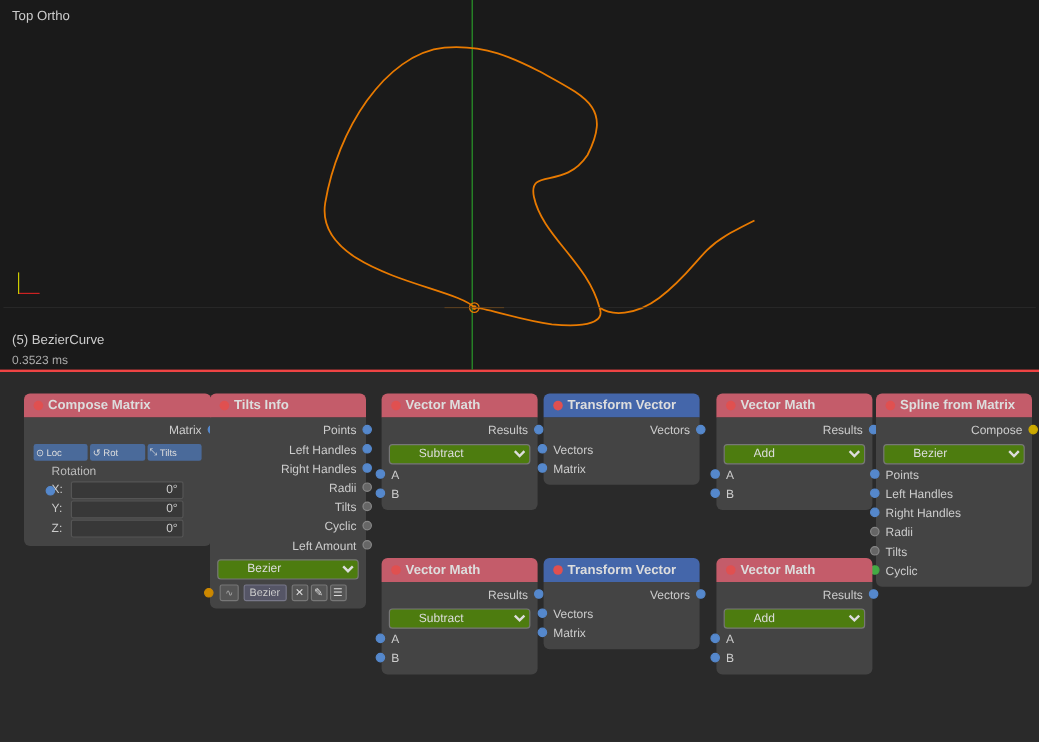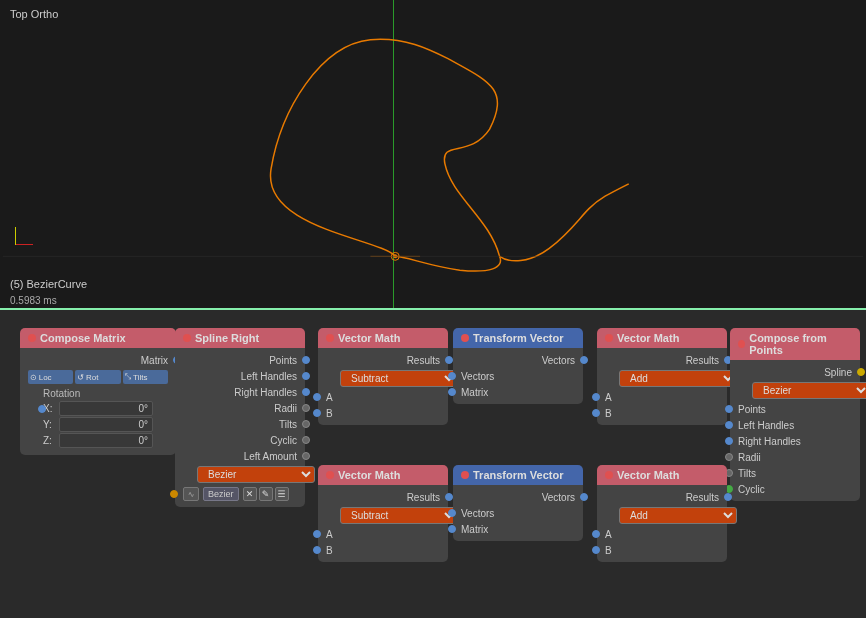--- a/index.html
+++ b/index.html
@@ -12,21 +12,21 @@
       color: #ddd;
       overflow: hidden;
     }
 
     
     #viewport {
       width: 866px;
       height: 310px;
       background: #1a1a1a;
       position: relative;
-      border-bottom: 2px solid #86efac;
+      border-bottom: 2px solid #ef4444;
     }
 
     .viewport-label {
       position: absolute;
       top: 8px;
       left: 10px;
       color: #ccc;
       font-size: 11px;
     }
 
@@ -115,21 +115,20 @@
     }
 
     .node-body {
       background: #444;
       border-radius: 0 0 5px 5px;
       padding: 4px 0;
     }
 
     .node-row {
       display: flex;
-      align-items: center;
       padding: 2px 8px;
       font-size: 10px;
       color: #ccc;
       position: relative;
       min-height: 16px;
     }
 
     .node-row.output {
       justify-content: flex-end;
     }
@@ -153,27 +152,27 @@
       background: #3a3a3a;
     }
 
     .socket.blue { border-color: #5588cc; background: #5588cc; }
     .socket.yellow { border-color: #ccaa00; background: #ccaa00; }
     .socket.gray { border-color: #888; background: #666; }
     .socket.orange { border-color: #cc8800; background: #cc8800; }
     .socket.green { border-color: #44aa44; background: #44aa44; }
 
     .node-select {
-      background: #c2410c;
+      background: #4d7c0f;
       border: 1px solid #777;
       border-radius: 3px;
       color: #ddd;
       font-size: 10px;
-      padding: 1px 6px;
-      margin: 2px 22px;
+      padding: 1px 20px;
+      margin: 2px 6px;
       width: calc(100% - 12px);
     }
 
     
     .header-pink { background: #c45c6a; }
     .header-blue { background: #4466aa; }
 
     
     .bezier-row {
       display: flex;
@@ -298,21 +297,21 @@
 
     <circle cx="395" cy="258" r="4" fill="none" stroke="#e87a00" stroke-width="1"></circle>
     <circle cx="395" cy="258" r="2" fill="#e87a00"></circle>
 
     <line x1="370" y1="258" x2="420" y2="258" stroke="#e87a00" stroke-width="0.8" opacity="0.6"></line>
 
     <line x1="0" y1="258" x2="866" y2="258" stroke="#333" stroke-width="0.5"></line>
   </svg>
 
   <span class="curve-label">(5) BezierCurve</span>
-  <span class="time-label">0.5983 ms</span>
+  <span class="time-label">0.3523 ms</span>
 </div>
 
 <div id="node-editor">
 
   <svg id="connections-svg">
 
     <path d="M 295 373 Q 315 373 315 395 Q 315 410 320 410" stroke="#666" stroke-width="1.2" fill="none"></path>
 
     <path d="M 295 383 Q 310 383 310 500 Q 310 510 320 510" stroke="#666" stroke-width="1.2" fill="none"></path>
 
@@ -369,21 +368,21 @@
           <span class="rotation-axis">Z:</span>
           <span class="rotation-val">0°</span>
         </div>
       </div>
     </div>
   </div>
 
   <div class="node" style="left:175px; top:18px; width:130px;">
     <div class="node-header header-pink">
       <span class="node-header-dot"></span>
-      <span>Spline Right</span>
+      <span>Tilts Info</span>
     </div>
     <div class="node-body">
       <div class="node-row output">
         <span>Points</span>
         <span class="socket right blue"></span>
       </div>
       <div class="node-row output">
         <span>Left Handles</span>
         <span class="socket right blue"></span>
       </div>
@@ -488,25 +487,25 @@
       <div class="node-row">
         <span class="socket left blue"></span>
         <span>B</span>
       </div>
     </div>
   </div>
 
   <div class="node" style="left:730px; top:18px; width:130px;">
     <div class="node-header header-pink">
       <span class="node-header-dot"></span>
-      <span>Compose from Points</span>
-    </div>
-    <div class="node-body">
-      <div class="node-row output">
-        <span>Spline</span>
+      <span>Spline from Matrix</span>
+    </div>
+    <div class="node-body">
+      <div class="node-row output">
+        <span>Compose</span>
         <span class="socket right yellow"></span>
       </div>
       <select class="node-select">
         <option>Bezier</option>
       </select>
       <div class="node-row">
         <span class="socket left blue"></span>
         <span>Points</span>
       </div>
       <div class="node-row">

